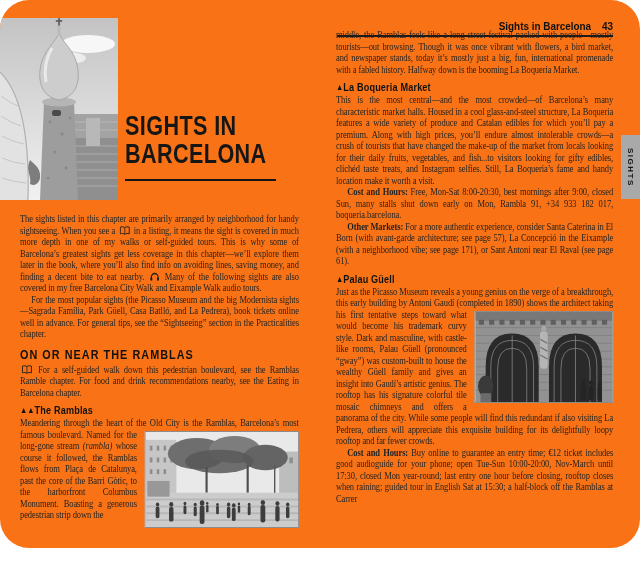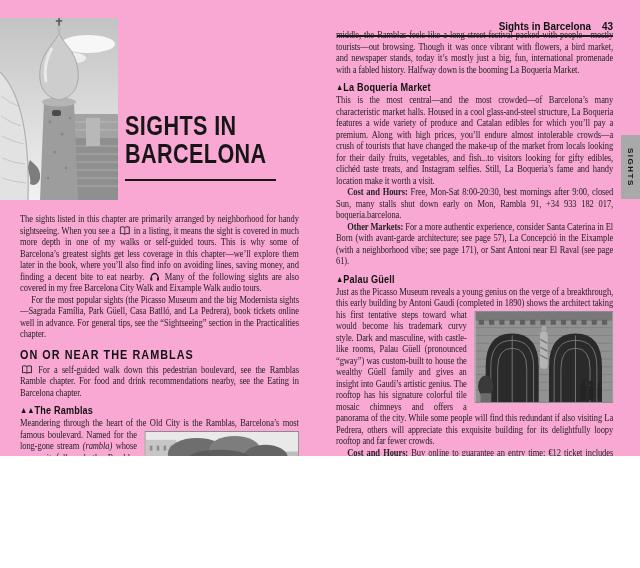--- a/index.html
+++ b/index.html
@@ -1,19 +1,19 @@
 <!DOCTYPE html>
 <html><head>
 <meta charset="utf-8">
 <style>
   * { box-sizing: border-box; }
   html,body { margin:0; padding:0; background:#ffffff; }
   .page {
-    position:relative; width:640px; height:456px; overflow:hidden;
-    background:#f9a8d4; font-family:"Liberation Serif", serif; color:#232323;
+    position:relative; width:640px; height:548px; overflow:hidden;
+    background:#f97316; font-family:"Liberation Serif", serif; color:#232323;border-radius:29px;
   }
   
   .running-head {
     position:absolute; top:20px; right:27px;
     font-family:"Liberation Sans", sans-serif; font-weight:bold;
     font-size:11px; color:#111; white-space:nowrap;
     transform:scaleX(.9); transform-origin:100% 50%;
   }
   .running-head .pagenum { margin-left:12px; }
   .head-rule { position:absolute; top:35px; left:337px; width:276px; height:1.5px; background:#1a1a1a; }

